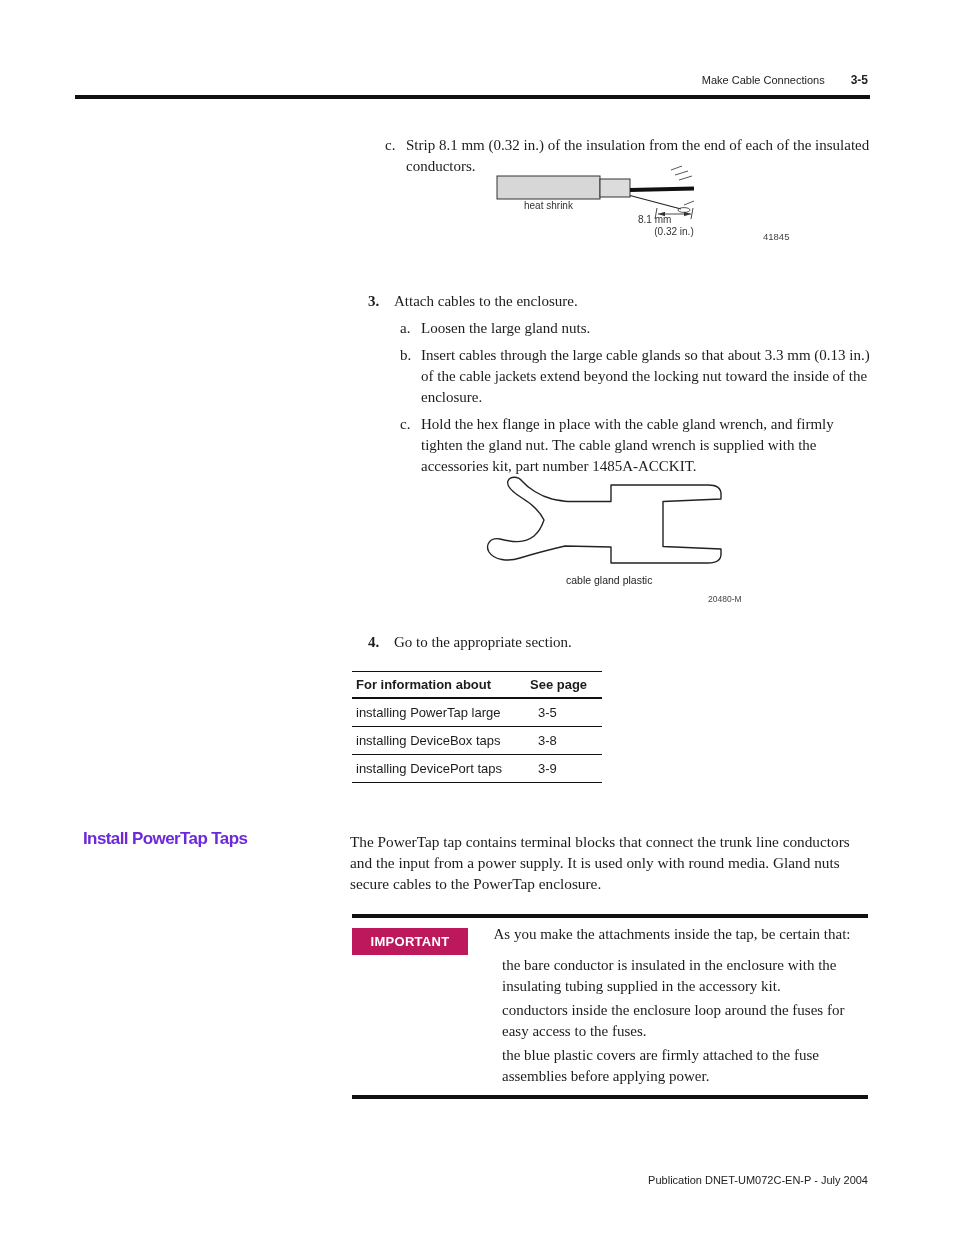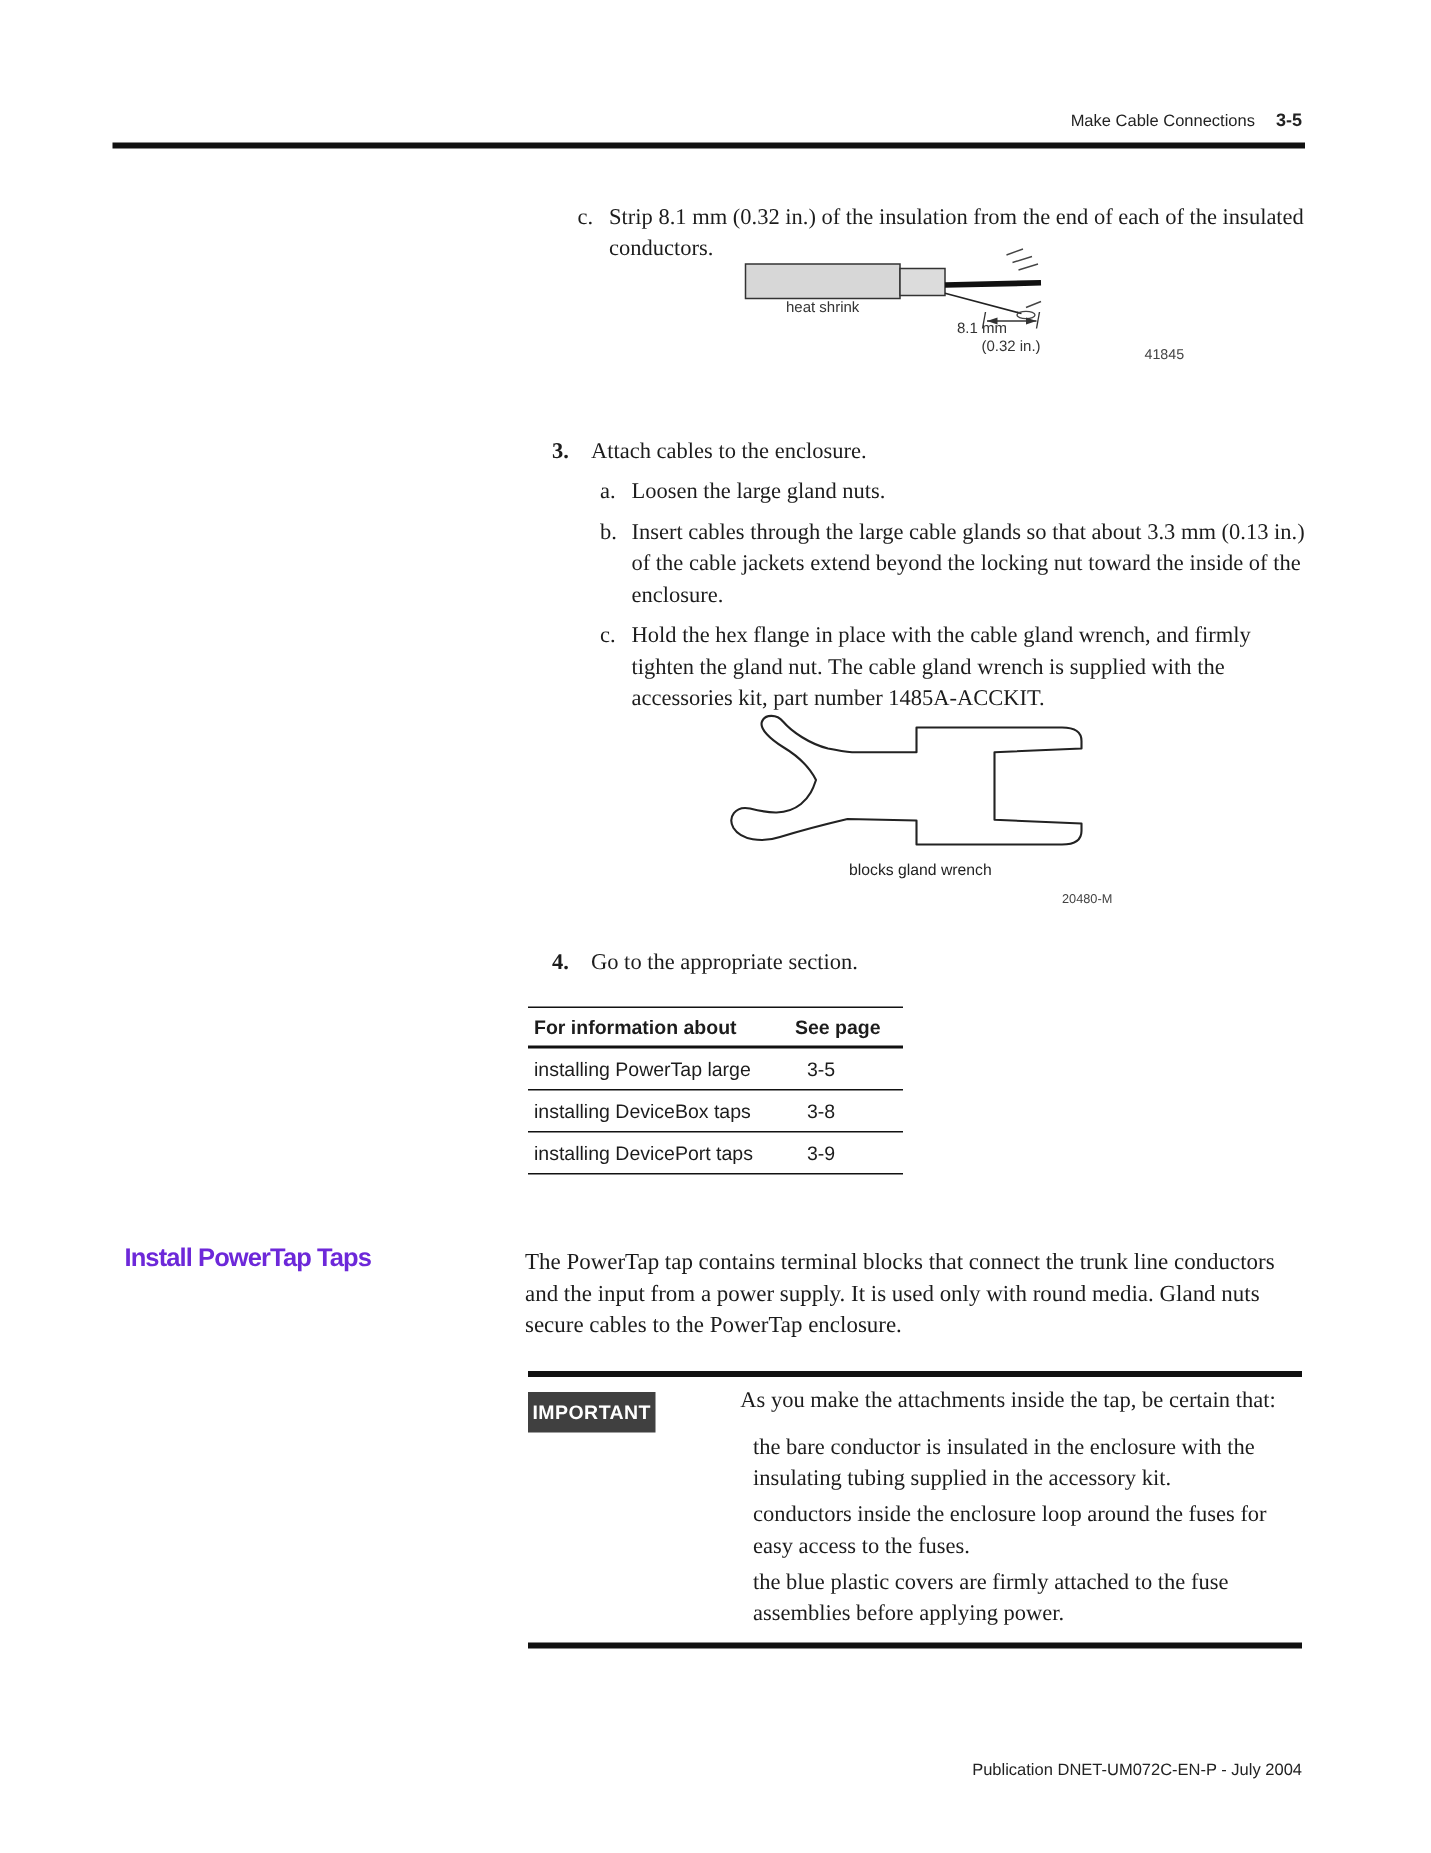--- a/index.html
+++ b/index.html
@@ -10,21 +10,21 @@
     font-family:"Liberation Serif", serif;
     color:#1c1c1c;
     overflow:hidden;
   }
 
   
   .hdr{
     position:absolute;top:73px;right:86px;
     font-family:"Liberation Sans", sans-serif;
     font-size:11px;color:#222;
-    display:flex;align-items:baseline;gap:14px;
+    display:flex;align-items:baseline;gap:26px;
   }
   .hdr .pagenum{font-weight:bold;font-size:12px;}
   .hdr-rule{position:absolute;left:75px;top:95px;width:795px;height:4px;background:#111;}
 
   
   .step{position:absolute;display:flex;font-size:15px;line-height:21px;}
   .step .marker{flex:0 0 auto;}
   .step .stext{flex:1 1 auto;}
 
   .intro-step{left:385px;top:135px;width:489px;}
@@ -83,22 +83,22 @@
     font-family:"Liberation Sans", sans-serif;
     font-weight:bold;font-size:17px;letter-spacing:-0.6px;
     color:#6d28d9;white-space:nowrap;
   }
   .sec-body{position:absolute;left:350px;top:831px;width:505px;font-size:15.3px;line-height:21px;}
 
   
   .imp-rule-top{position:absolute;left:352px;top:914px;width:516px;height:3.5px;background:#111;}
   .imp-rule-bottom{position:absolute;left:352px;top:1095px;width:516px;height:3.5px;background:#111;}
   .imp-box{
-    position:absolute;left:352px;top:928px;width:85px;height:27px;
-    background:#404040;color:#fff;
+    position:absolute;left:352px;top:928px;width:116px;height:27px;
+    background:#be185d;color:#fff;
     font-family:"Liberation Sans", sans-serif;font-weight:bold;font-size:13px;
     display:flex;align-items:center;justify-content:center;letter-spacing:0.3px;
   }
   .imp-content{position:absolute;left:470px;top:924px;width:404px;font-size:15px;line-height:21px;}
   .imp-lead{margin:0 0 10px 0;text-align:center;}
   .imp-item{margin:3px 0 0 32px;width:372px;}
 
   
   .footer{
     position:absolute;top:1174px;right:86px;
@@ -178,21 +178,21 @@
                C 30,88 16,86 11,78
                C 7,71 12,63 22,65
                C 34,68 46,70 56,62
                C 62,57 64,52 66,46
                C 62,38 54,30 44,24
                C 36,19 28,12 30,7
                C 32,2 40,2 44,7
                C 50,14 62,22 74,25
                C 79,26 84,27 90,27.5 Z" fill="#ffffff" stroke="#222" stroke-width="1.4" stroke-linejoin="round"></path>
     </svg>
-    <div class="fig-label lbl-wrench">blocks gland wrench</div>
+    <div class="fig-label lbl-wrench">cable gland plastic</div>
     <div class="fig-id id-wrench">20480-M</div>
   </div>
 
   <div class="step step4">
     <span class="marker">4.</span>
     <span class="stext">Go to the appropriate section.</span>
   </div>
 
   <table class="ref-table">
     <thead>

